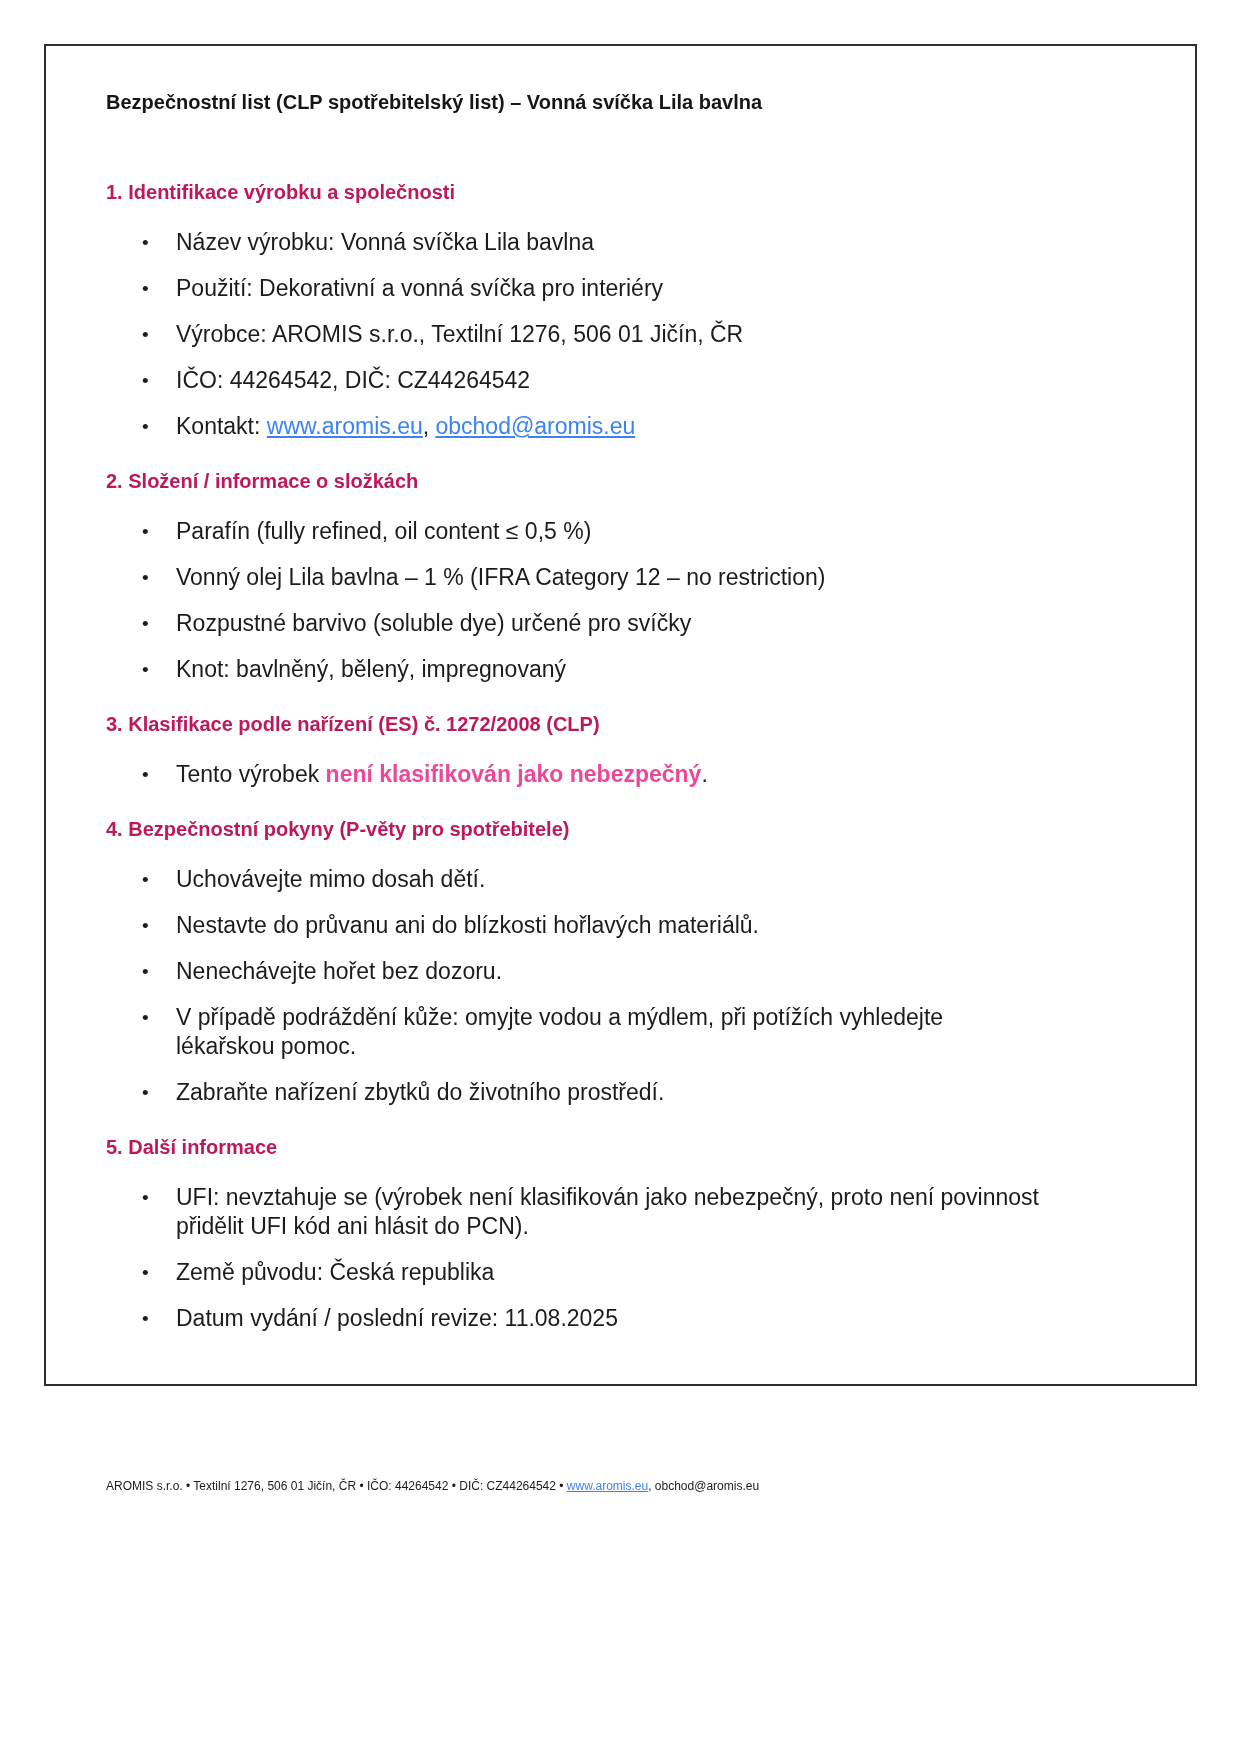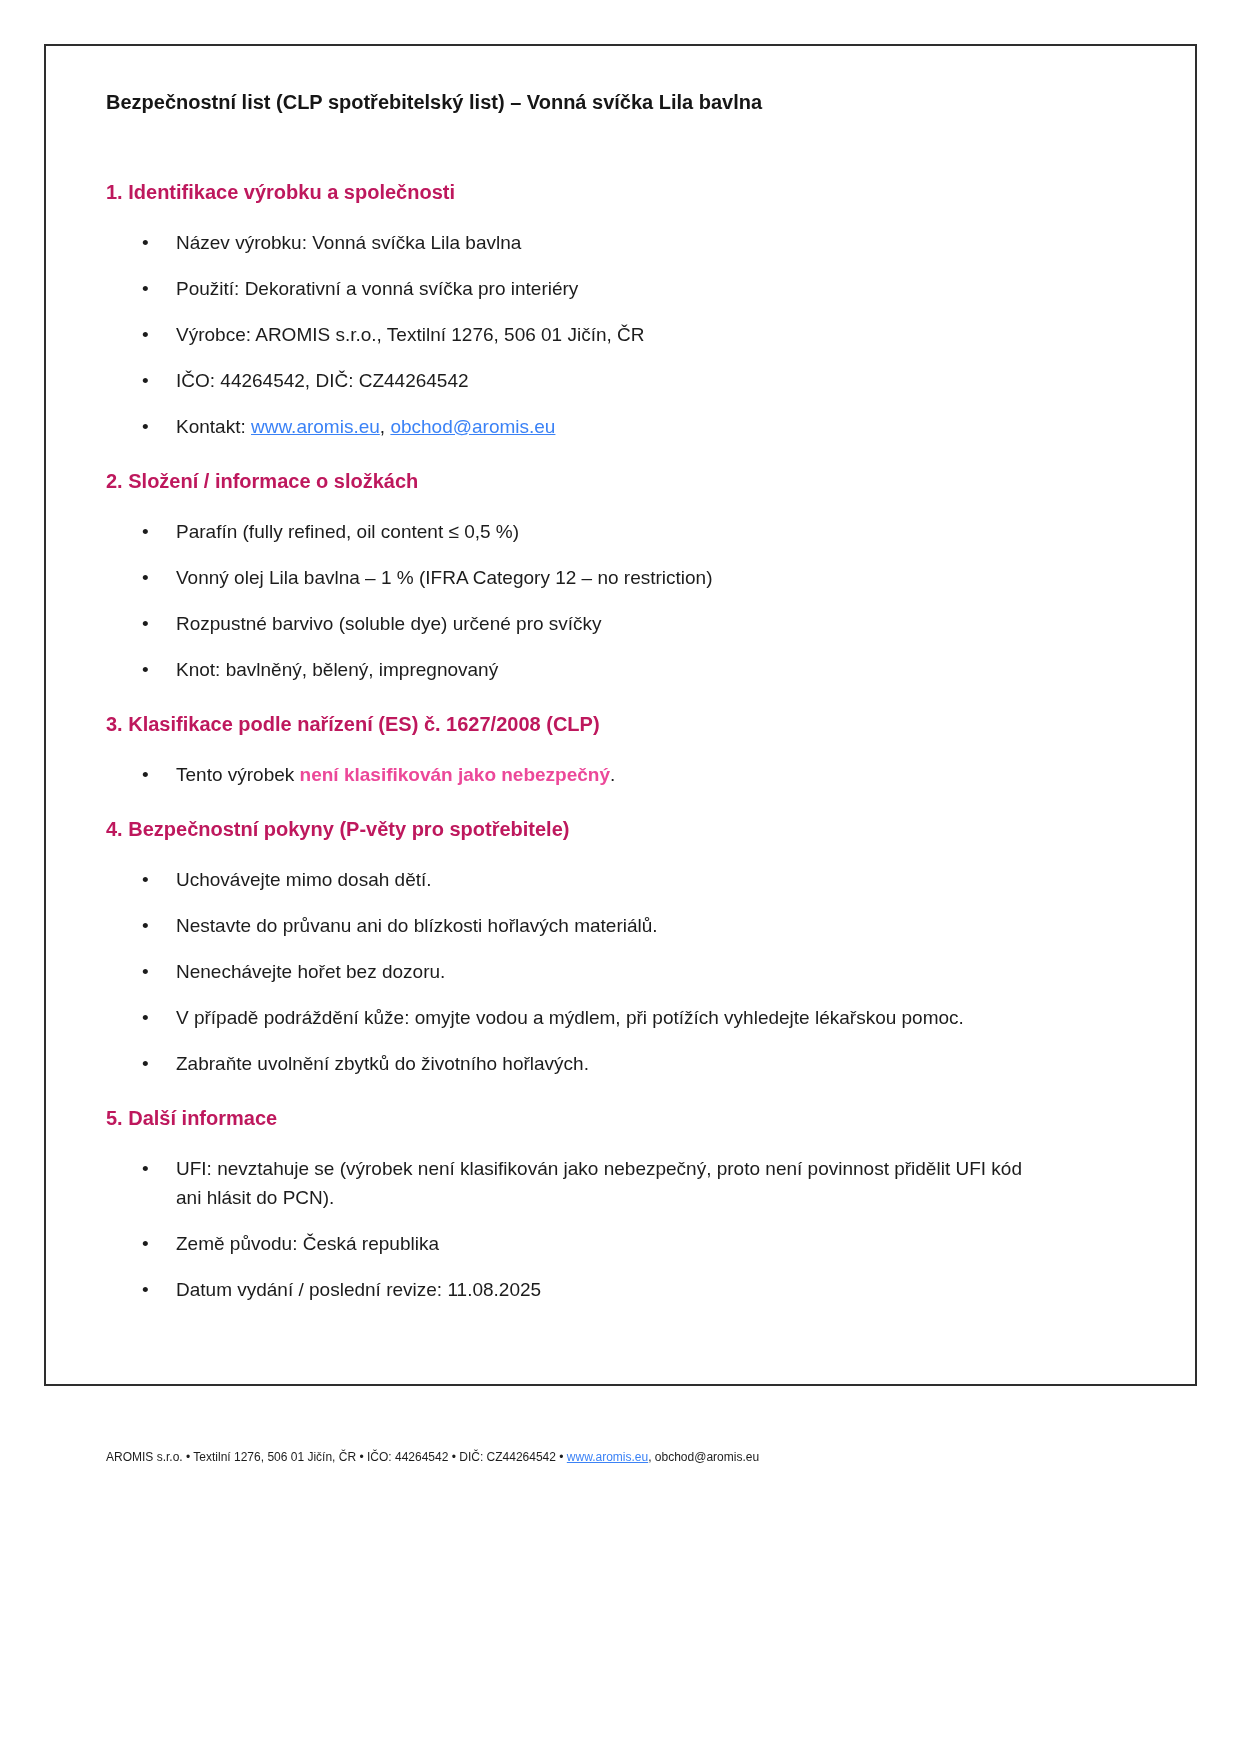--- a/index.html
+++ b/index.html
@@ -33,21 +33,21 @@
     line-height: 28px;
     margin: 26px 0 22px 0;
     color: #be185d;
   }
   ul.bullets {
     list-style: none;
   }
   ul.bullets li {
     position: relative;
     padding-left: 70px;
-    font-size: 19px;
+    font-size: 23px;
     line-height: 29px;
     margin-bottom: 17px;
     max-width: 935px;
     color: #1c1c1c;
   }
   ul.bullets li::before {
     content: "\2022";
     position: absolute;
     left: 36px;
     top: 0;
@@ -89,34 +89,34 @@
     <h2 class="section-heading">2. Složení / informace o složkách</h2>
     <ul class="bullets">
       <li><span>Parafín (fully refined, oil content ≤ 0,5 %)</span></li>
       <li><span>Vonný olej Lila bavlna – 1 % (IFRA Category 12 – no restriction)</span></li>
       <li><span>Rozpustné barvivo (soluble dye) určené pro svíčky</span></li>
       <li><span>Knot: bavlněný, bělený, impregnovaný</span></li>
     </ul>
   </section>
 
   <section>
-    <h2 class="section-heading">3. Klasifikace podle nařízení (ES) č. 1627/2008 (CLP)</h2>
+    <h2 class="section-heading">3. Klasifikace podle nařízení (ES) č. 1272/2008 (CLP)</h2>
     <ul class="bullets">
       <li><span>Tento výrobek </span><strong>není klasifikován jako nebezpečný</strong><span>.</span></li>
     </ul>
   </section>
 
   <section>
     <h2 class="section-heading">4. Bezpečnostní pokyny (P-věty pro spotřebitele)</h2>
     <ul class="bullets">
       <li><span>Uchovávejte mimo dosah dětí.</span></li>
       <li><span>Nestavte do průvanu ani do blízkosti hořlavých materiálů.</span></li>
       <li><span>Nenechávejte hořet bez dozoru.</span></li>
       <li><span>V případě podráždění kůže: omyjte vodou a mýdlem, při potížích vyhledejte lékařskou pomoc.</span></li>
-      <li><span>Zabraňte uvolnění zbytků do životního hořlavých.</span></li>
+      <li><span>Zabraňte nařízení zbytků do životního prostředí.</span></li>
     </ul>
   </section>
 
   <section>
     <h2 class="section-heading">5. Další informace</h2>
     <ul class="bullets">
       <li><span>UFI: nevztahuje se (výrobek není klasifikován jako nebezpečný, proto není povinnost přidělit UFI kód ani hlásit do PCN).</span></li>
       <li><span>Země původu: Česká republika</span></li>
       <li><span>Datum vydání / poslední revize: 11.08.2025</span></li>
     </ul>

